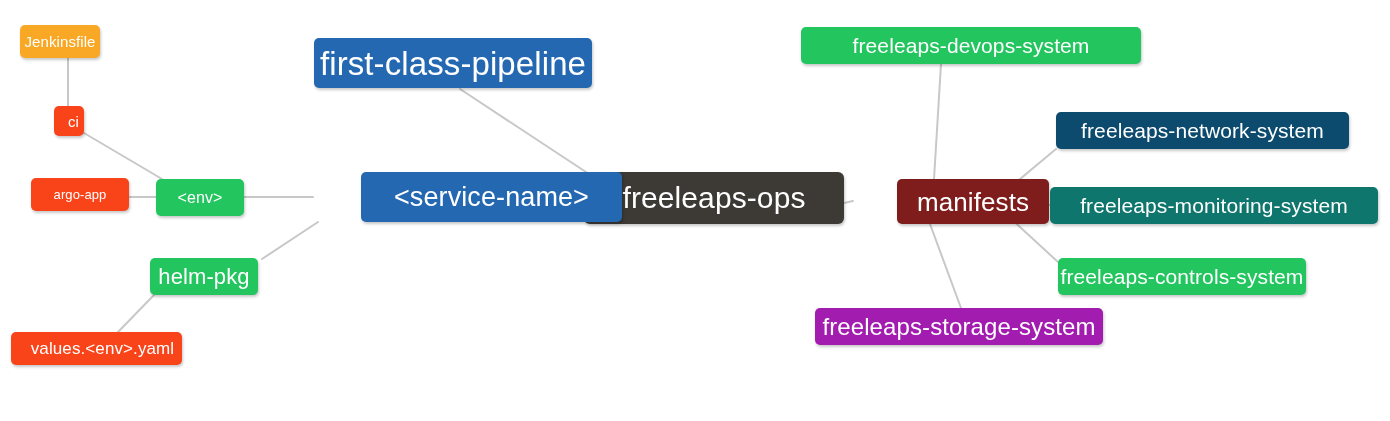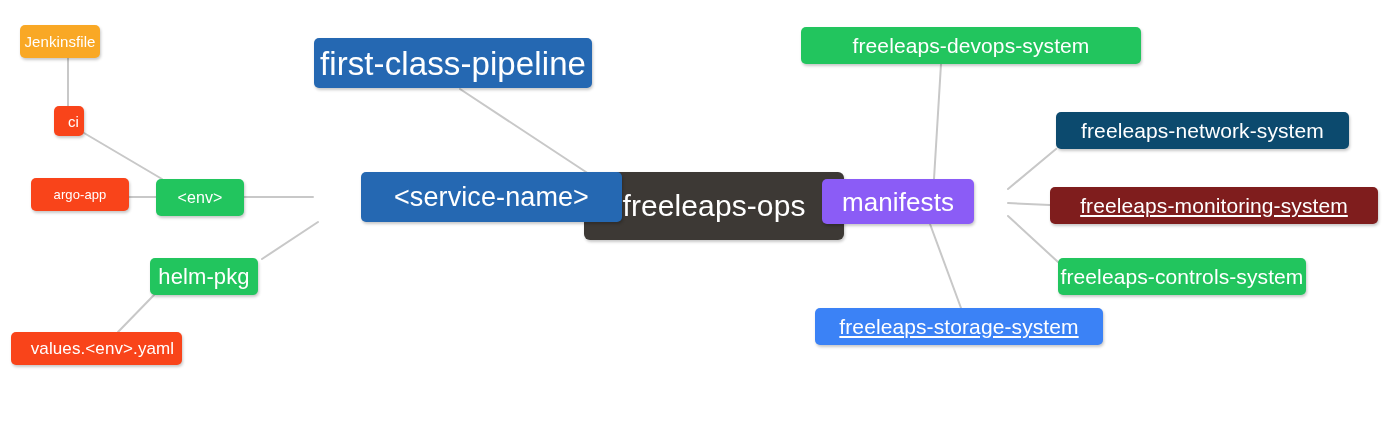--- a/index.html
+++ b/index.html
@@ -57,29 +57,29 @@
       <line x1="162" y1="179" x2="84" y2="133" stroke="#c8c8c8" stroke-width="2" stroke-linecap="round"></line>
       <line x1="68" y1="106" x2="68" y2="58" stroke="#c8c8c8" stroke-width="2" stroke-linecap="round"></line>
       <line x1="154" y1="295" x2="118" y2="332" stroke="#c8c8c8" stroke-width="2" stroke-linecap="round"></line>
       <line x1="934" y1="179" x2="941" y2="64" stroke="#c8c8c8" stroke-width="2" stroke-linecap="round"></line>
       <line x1="1008" y1="189" x2="1056" y2="149" stroke="#c8c8c8" stroke-width="2" stroke-linecap="round"></line>
       <line x1="1008" y1="203" x2="1050" y2="205" stroke="#c8c8c8" stroke-width="2" stroke-linecap="round"></line>
       <line x1="1008" y1="216" x2="1058" y2="262" stroke="#c8c8c8" stroke-width="2" stroke-linecap="round"></line>
       <line x1="930" y1="224" x2="961" y2="308" stroke="#c8c8c8" stroke-width="2" stroke-linecap="round"></line>
     </svg>
   <div id="node-layer">
-      <div class="node node-root" style="left: 584px; top: 172px; width: 260px; height: 68px; background: rgb(61, 57, 53); font-size: 30px;">freeleaps-ops</div>
+      <div class="node node-root" style="left: 584px; top: 172px; width: 260px; height: 52px; background: rgb(61, 57, 53); font-size: 30px;">freeleaps-ops</div>
       <div class="node" style="left: 313px; top: 172px; width: 261px; height: 50px; background: rgb(37, 104, 178); font-size: 27px; margin-left: 48px;">&lt;service-name&gt;</div>
       <div class="node" style="left: 314px; top: 38px; width: 278px; height: 50px; background: rgb(37, 104, 178); font-size: 33px;">first-class-pipeline</div>
-      <div class="node" style="left: 822px; top: 179px; width: 152px; height: 45px; background: #8b5cf6; font-size: 26px;">manifests</div>
+      <div class="node" style="left: 897px; top: 179px; width: 152px; height: 45px; background: #7f1d1d; font-size: 26px;">manifests</div>
       <div class="node" style="left: 156px; top: 179px; width: 88px; height: 37px; background: rgb(34, 197, 94); font-size: 16px;">&lt;env&gt;</div>
       <div class="node" style="left: 150px; top: 258px; width: 108px; height: 37px; background: rgb(34, 197, 94); font-size: 22px;">helm-pkg</div>
       <div class="node" style="left: 54px; top: 106px; width: 30px; height: 30px; background: rgb(249, 68, 26); font-size: 15px; padding-left: 9px;">ci</div>
       <div class="node" style="left: 20px; top: 25px; width: 80px; height: 33px; background: rgb(249, 168, 37); font-size: 15px;">Jenkinsfile</div>
       <div class="node" style="left: 31px; top: 178px; width: 98px; height: 33px; background: rgb(249, 68, 26); font-size: 13px;">argo-app</div>
       <div class="node" style="left: 11px; top: 332px; width: 171px; height: 33px; background: rgb(249, 68, 26); font-size: 17px; padding-left: 12px;">values.&lt;env&gt;.yaml</div>
       <div class="node" style="left: 801px; top: 27px; width: 340px; height: 37px; background: rgb(34, 197, 94); font-size: 21px;">freeleaps-devops-system</div>
       <div class="node" style="left: 1056px; top: 112px; width: 293px; height: 37px; background: #0c4a6e; font-size: 21px;">freeleaps-network-system</div>
-      <div class="node" style="left: 1050px; top: 187px; width: 328px; height: 37px; background: #7f1d1d; font-size: 21px; text-decoration: underline;">freeleaps-monitoring-system</div>
+      <div class="node" style="left: 1050px; top: 187px; width: 328px; height: 37px; background: #0f766e; font-size: 21px;">freeleaps-monitoring-system</div>
       <div class="node" style="left: 1058px; top: 258px; width: 248px; height: 37px; background: rgb(34, 197, 94); font-size: 21px;">freeleaps-controls-system</div>
-      <div class="node" style="left: 815px; top: 308px; width: 288px; height: 37px; background: #3b82f6; font-size: 21px; text-decoration: underline;">freeleaps-storage-system</div>
+      <div class="node" style="left: 815px; top: 308px; width: 288px; height: 37px; background: #a21caf; font-size: 24px;">freeleaps-storage-system</div>
     </div>
 </div>
 
 </body></html>

